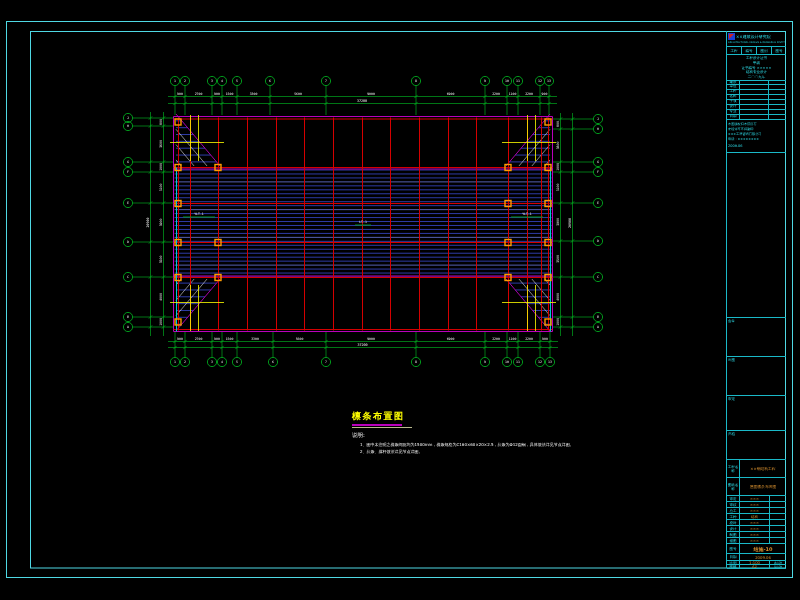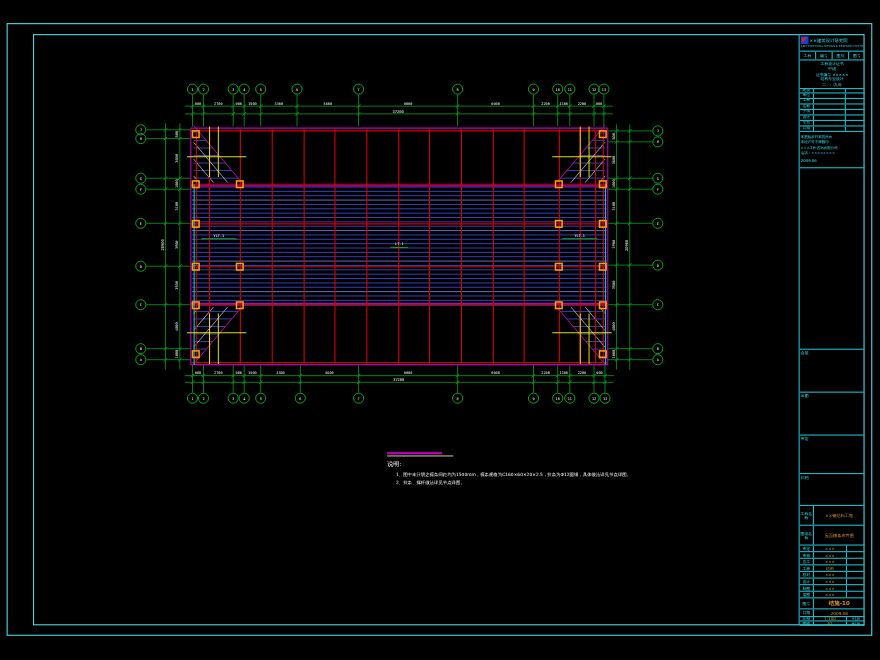--- a/index.html
+++ b/index.html
@@ -489,20 +489,21 @@
       <text x="559.2" y="187.5" fill="#ffffff" font-size="3.2" text-anchor="middle" font-family="&quot;DejaVu Sans Mono&quot;,monospace" transform="rotate(-90 559.2 187.5)">3100</text>
       <text x="559.2" y="222" fill="#ffffff" font-size="3.2" text-anchor="middle" font-family="&quot;DejaVu Sans Mono&quot;,monospace" transform="rotate(-90 559.2 222)">3900</text>
       <text x="559.2" y="259" fill="#ffffff" font-size="3.2" text-anchor="middle" font-family="&quot;DejaVu Sans Mono&quot;,monospace" transform="rotate(-90 559.2 259)">3500</text>
       <text x="559.2" y="297" fill="#ffffff" font-size="3.2" text-anchor="middle" font-family="&quot;DejaVu Sans Mono&quot;,monospace" transform="rotate(-90 559.2 297)">4000</text>
       <text x="559.2" y="322" fill="#ffffff" font-size="3.2" text-anchor="middle" font-family="&quot;DejaVu Sans Mono&quot;,monospace" transform="rotate(-90 559.2 322)">1000</text>
       <text x="571.2" y="223" fill="#ffffff" font-size="3.4" text-anchor="middle" font-family="&quot;DejaVu Sans Mono&quot;,monospace" transform="rotate(-90 571.2 223)">20900</text>
     </g>
   </svg>
 
 <div id="notes">
+  <div id="note-title">檩条布置图</div>
   <div id="note-underline1"></div>
   <div id="note-underline2"></div>
   <div id="note-heading">说明:</div>
   <div class="note-item">1、图中未注明之檩条间距均为1500mm，檩条规格为C160×60×20×2.5，拉条为Φ12圆钢，具体做法详见节点详图。</div>
   <div class="note-item">2、拉条、撑杆做法详见节点详图。</div>
 </div>
 
 <div id="titleblock">
   <div class="tb-head">
     <span class="logo"></span>

